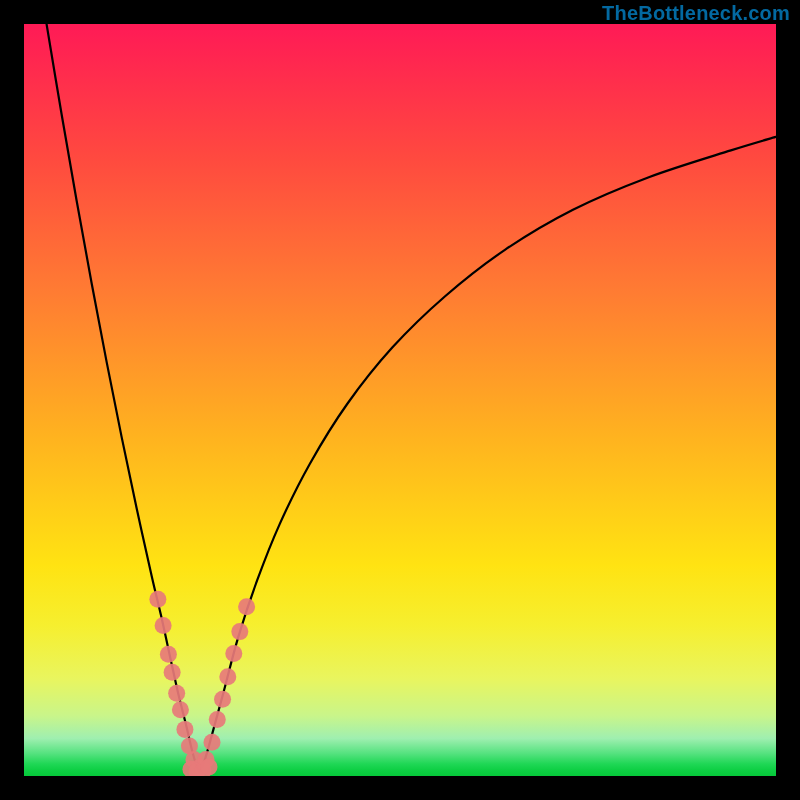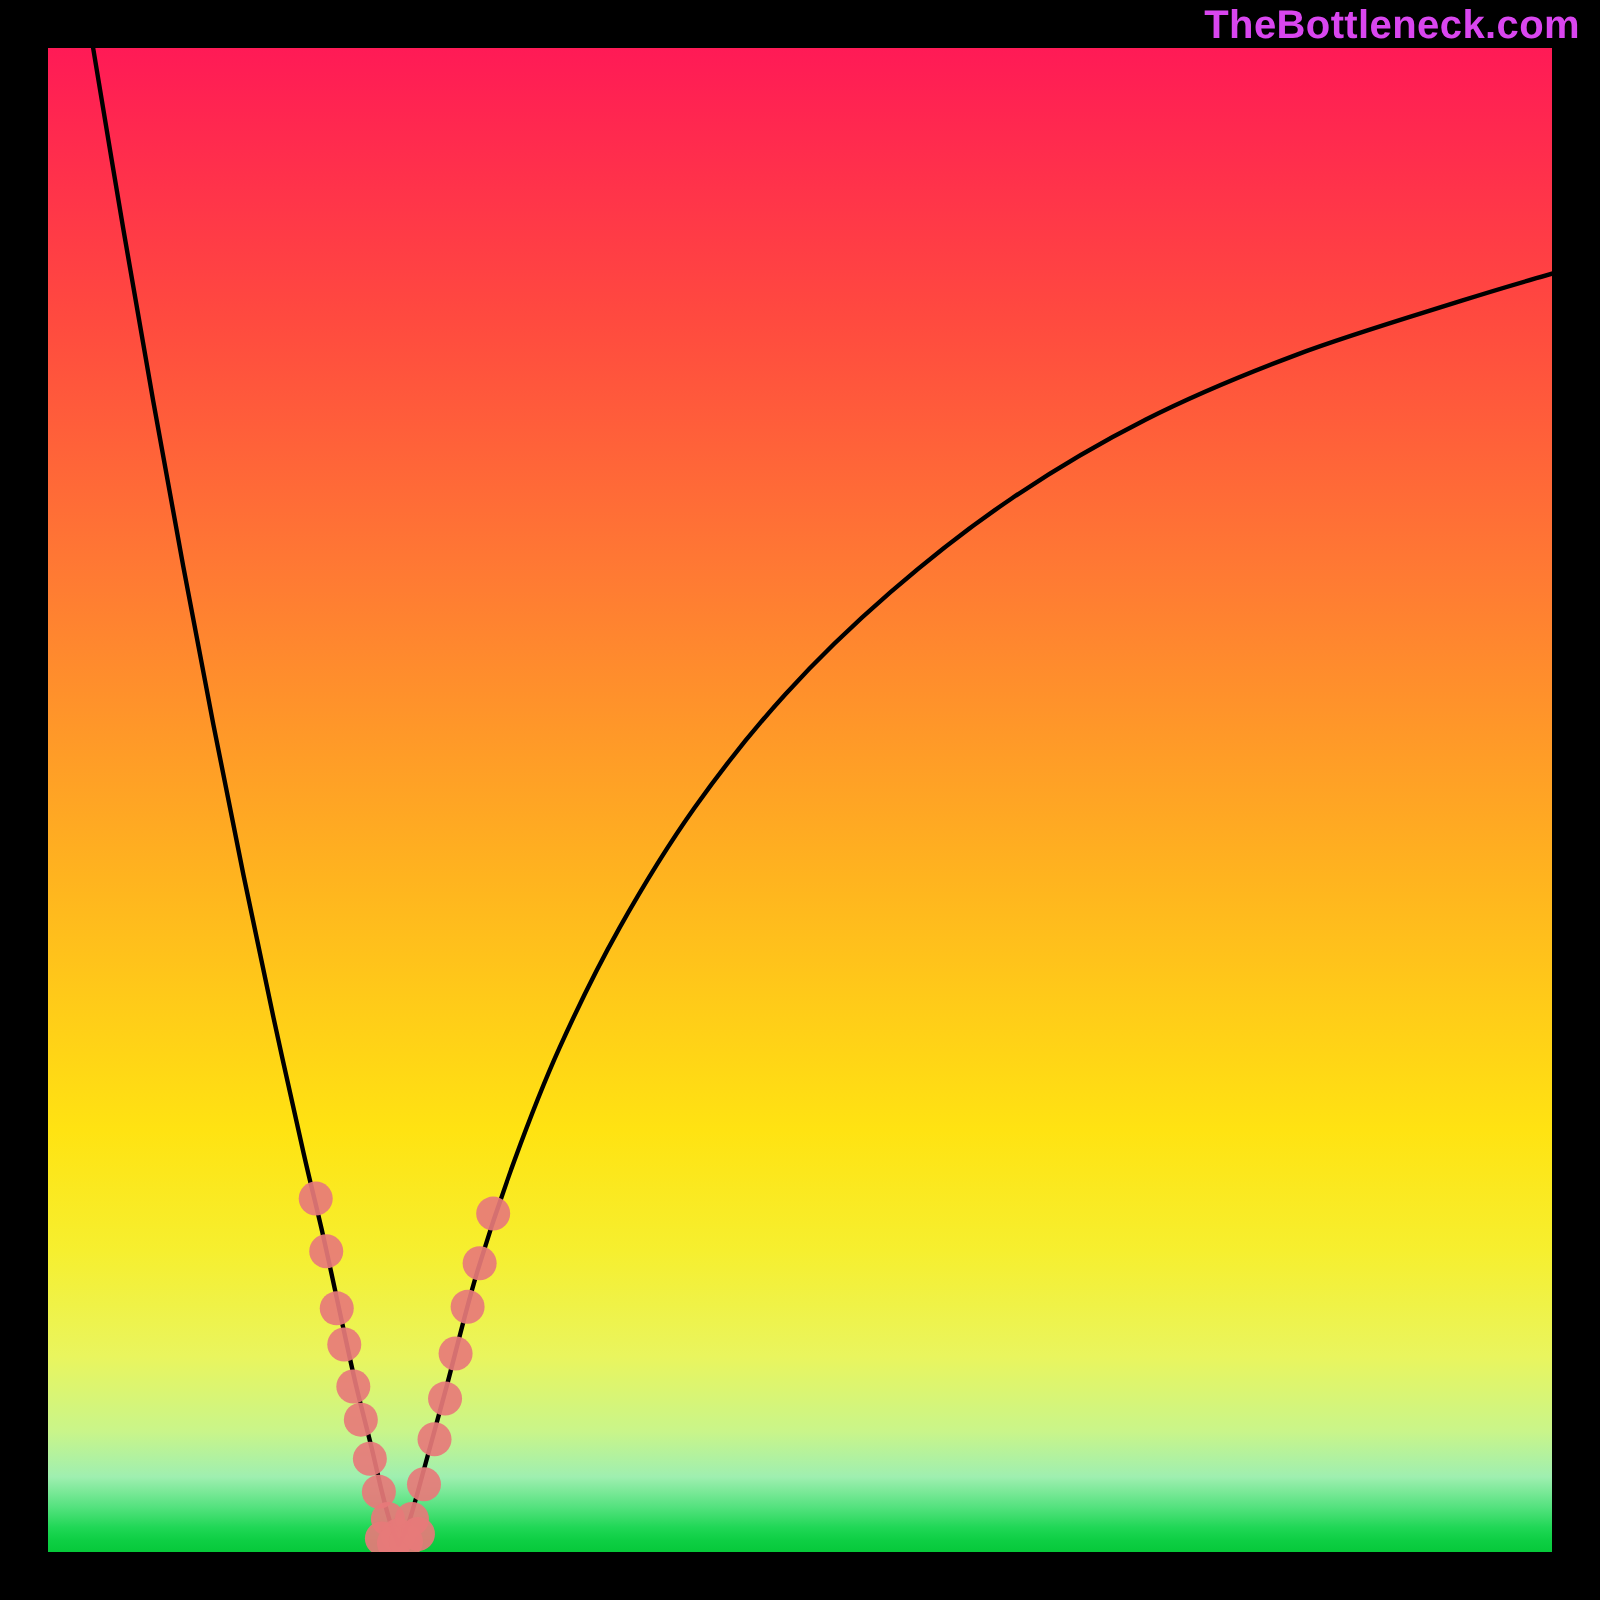--- a/index.html
+++ b/index.html
@@ -45,21 +45,21 @@
       #55e27f 97%,
       #1fd755 98.4%,
       #0ecf44 99.2%,
       #06c93a 100%
     );
   }
   .watermark {
     position: absolute;
     top: 2px;
     right: 10px;
-    color: #d946ef;
+    color: #0369a1;
     font-size: 20px;
     font-weight: 600;
     letter-spacing: 0.2px;
     user-select: none;
   }
   svg.curve {
     position: absolute;
     inset: 0;
   }
 </style>

